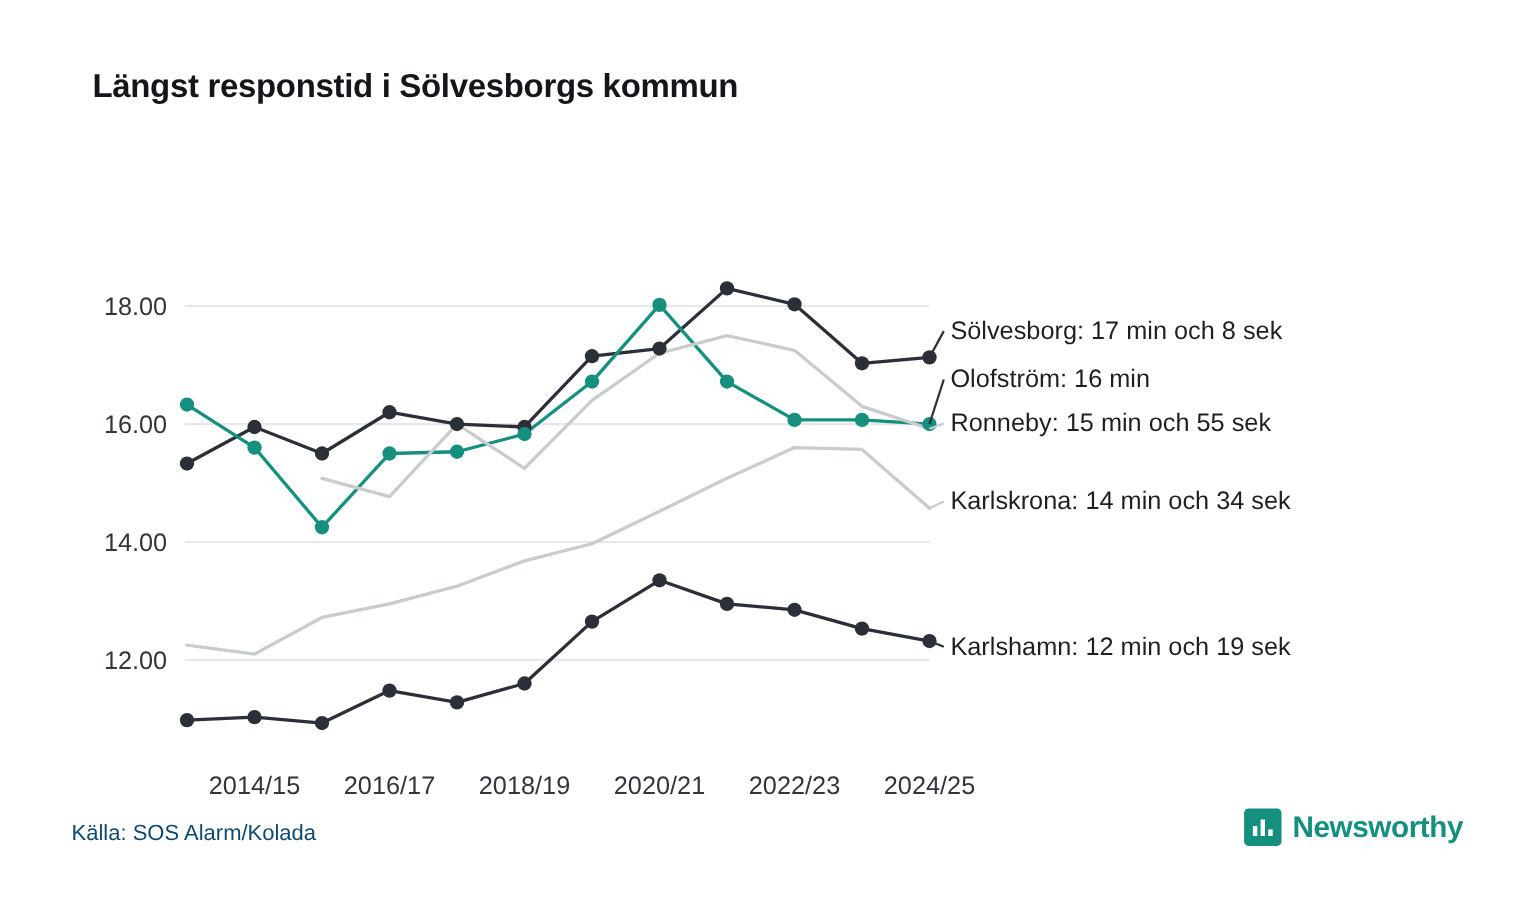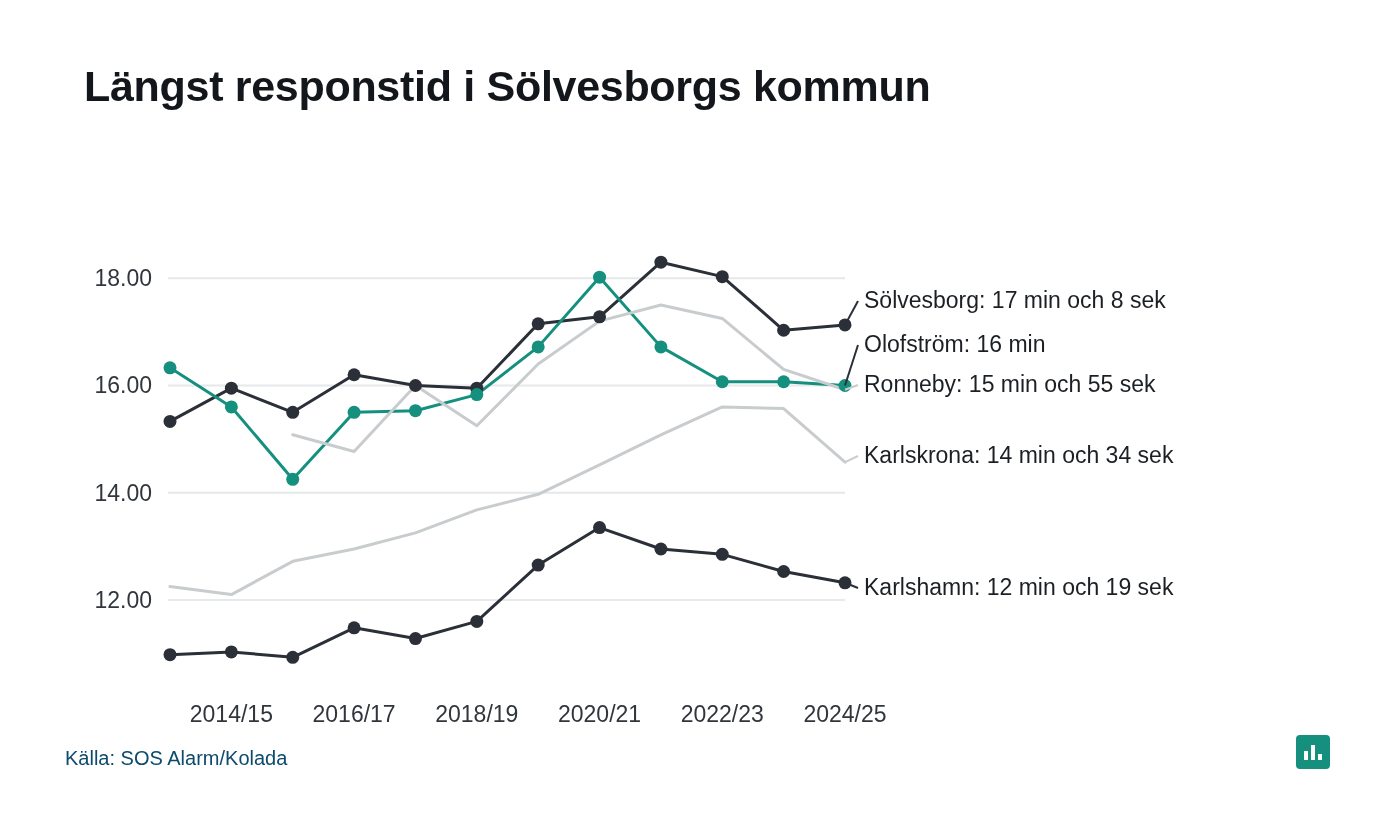--- a/index.html
+++ b/index.html
@@ -17,21 +17,21 @@
   }
   .page {
     position: relative;
     width: 1400px;
     height: 840px;
   }
   .title {
     position: absolute;
     left: 84px;
     top: 62px;
-    font-size: 43px;
+    font-size: 30px;
     font-weight: bold;
     letter-spacing: -0.3px;
     color: #13161a;
     white-space: nowrap;
   }
   .subtitle {
     position: absolute;
     left: 85px;
     top: 152px;
     font-size: 27px;
@@ -218,15 +218,16 @@
   </div>
 
   <div class="source">Källa: SOS Alarm/Kolada</div>
 
   <div class="logo">
     <span class="logo-mark">
       <i class="b1"></i>
         <i class="b2"></i>
         <i class="b3"></i>
     </span>
+    <span class="logo-text">Newsworthy</span>
   </div>
 
 </div>
 
 </body></html>

